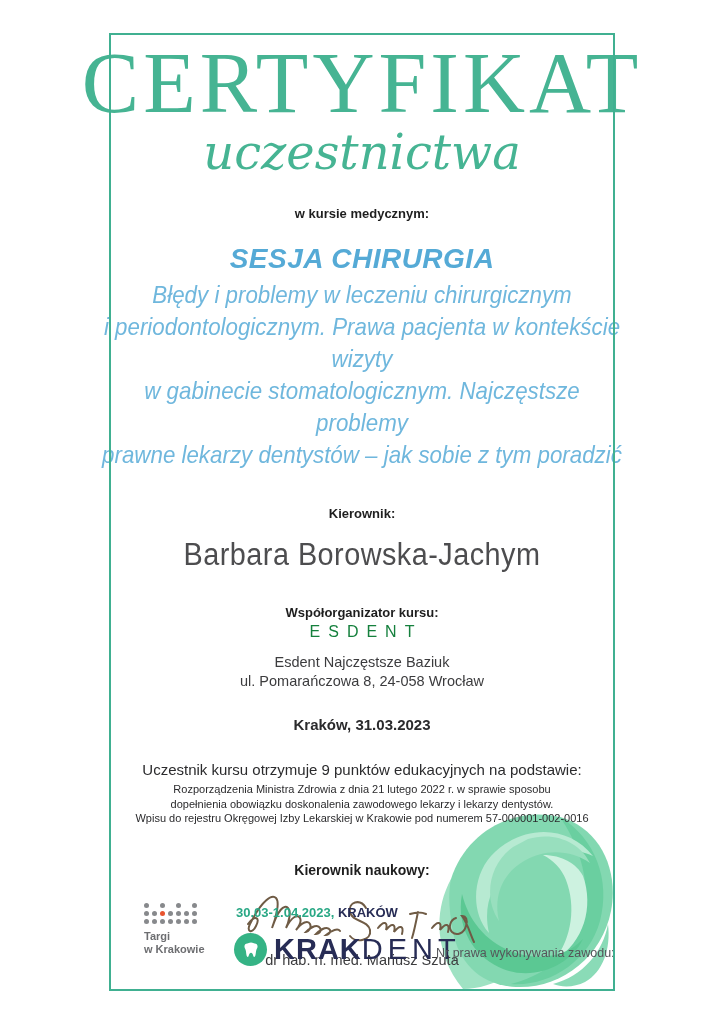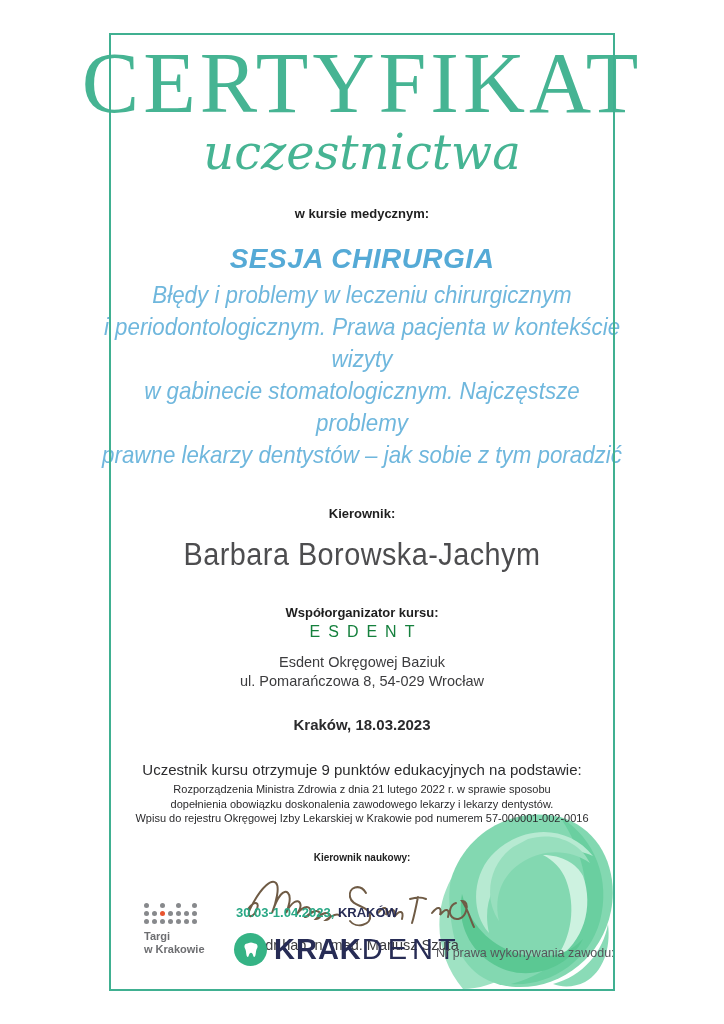--- a/index.html
+++ b/index.html
@@ -132,21 +132,21 @@
     color: #2b2b2d;
   }
 
   .points-details {
     margin-top: 4px;
     font-size: 11px;
     line-height: 1.35;
     color: #2b2b2d;
   }
 
-  .supervisor-label { margin-top: 26px; font-size: 10px; }
+  .supervisor-label { margin-top: 36px; font-size: 14px; }
 
   .signature { margin-top: 6px; height: 62px; }
   .signature svg { height: 62px; }
 
   .supervisor-name { margin-top: 6px; font-size: 14.5px; color: #3c3c3e; }
 
   
   .footer { position: absolute; left: 0; top: 0; width: 100%; height: 100%; z-index: 4; pointer-events: none; }
 
   .targi-logo { position: absolute; left: 68px; top: 903px; width: 78px; }
@@ -212,25 +212,25 @@
     <div class="small-label participant-label">Kierownik:</div>
     <div class="participant-name">Barbara Borowska-Jachym</div>
 
     <div class="small-label coorg-label">Współorganizator kursu:</div>
 
     <div>
       <div class="es-word">ESDENT</div>
     </div>
 
     <div class="company-block">
-      <div>Esdent Okręgowej Baziuk</div>
-      <div>ul. Pomarańczowa 8, 54-029 Wrocław</div>
-    </div>
-
-    <div class="place-date">Kraków, 18.03.2023</div>
+      <div>Esdent Najczęstsze Baziuk</div>
+      <div>ul. Pomarańczowa 8, 24-058 Wrocław</div>
+    </div>
+
+    <div class="place-date">Kraków, 31.03.2023</div>
 
     <div class="points-heading">Uczestnik kursu otrzymuje 9 punktów edukacyjnych na podstawie:</div>
     <div class="points-details">
       <div>Rozporządzenia Ministra Zdrowia z dnia 21 lutego 2022 r. w sprawie sposobu</div>
       <div>dopełnienia obowiązku doskonalenia zawodowego lekarzy i lekarzy dentystów.</div>
       <div>Wpisu do rejestru Okręgowej Izby Lekarskiej w Krakowie pod numerem 57-000001-002-0016</div>
     </div>
 
     <div class="small-label supervisor-label">Kierownik naukowy:</div>
 

